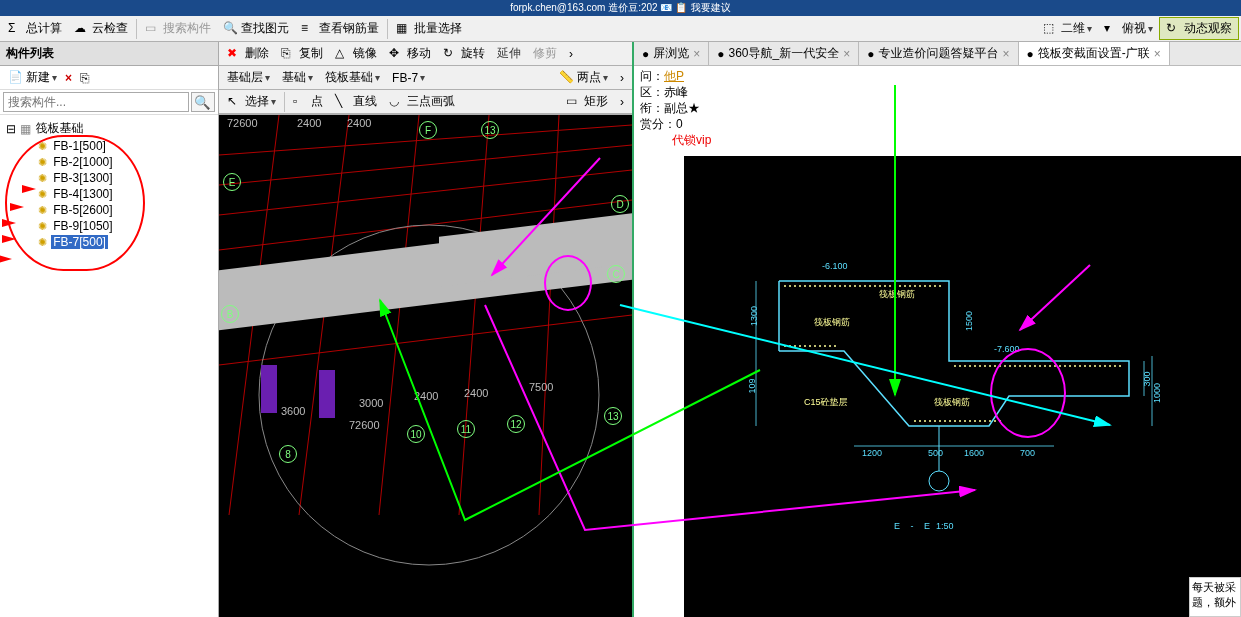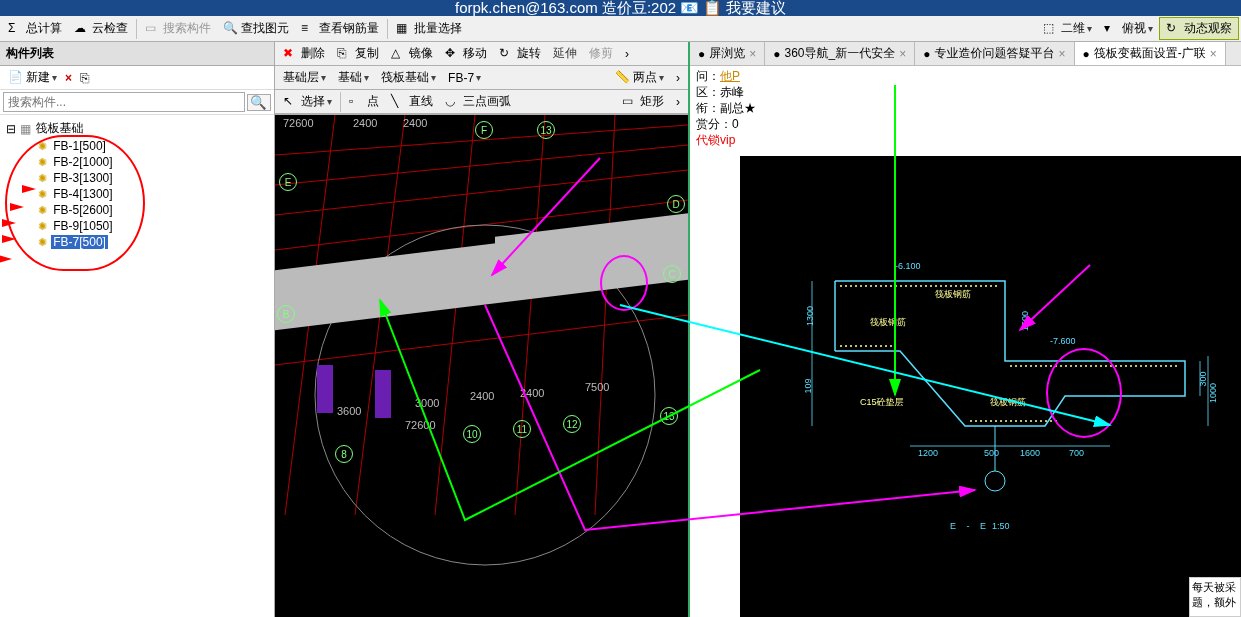--- a/index.html
+++ b/index.html
@@ -3,28 +3,28 @@
 <meta charset="utf-8">
 <style>
   * { box-sizing: border-box; margin: 0; padding: 0; }
   body { font-family: "Microsoft YaHei", SimSun, sans-serif; font-size: 12px; background: #fff; width: 1241px; height: 617px; overflow: hidden; position: relative; }
   .toolbar { display: flex; align-items: center; height: 26px; background: #f0f0f0; border-bottom: 1px solid #b0b0b0; padding: 0 2px; }
   .tb-btn { display: flex; align-items: center; padding: 2px 6px; cursor: pointer; white-space: nowrap; }
   .tb-sep { width: 1px; height: 20px; background: #c0c0c0; margin: 0 2px; }
   .ico { width: 16px; height: 16px; margin-right: 2px; display: inline-block; }
   .dd::after { content: "▾"; margin-left: 2px; font-size: 10px; color: #444; }
 
-  .title-strip { height: 16px; background: #1a4a8a; color: #fff; text-align: center; font-size: 15px; line-height: 16px; }
+  .title-strip { height: 16px; background: #1a4a8a; color: #fff; text-align: center; font-size: 10px; line-height: 16px; }
 
   .main { display: flex; height: 575px; }
-  .left-pane { width: 275px; border-right: 1px solid #aaa; background: #fff; display: flex; flex-direction: column; }
+  .left-pane { width: 219px; border-right: 1px solid #aaa; background: #fff; display: flex; flex-direction: column; }
   .panel-title { background: #e0e0e0; padding: 3px 6px; border-bottom: 1px solid #aaa; font-weight: bold; }
   .panel-bar { display:flex; align-items:center; padding:2px 4px; border-bottom:1px solid #ddd; }
   .panel-bar .tb-btn { padding:1px 4px; }
-  .search-row { display: flex; padding: 2px 3px; border-bottom: 1px solid #ddd; align-items: center; }
+  .search-row { display: flex; padding: 2px 3px; border-bottom: 1px solid #ddd; }
   .search-row input { flex: 1; border: 1px solid #aaa; height: 20px; padding: 0 4px; font-size:12px; }
   .search-row button { width: 24px; border: 1px solid #aaa; background: #f5f5f5; margin-left: 2px; cursor:pointer; }
   .tree { padding: 4px 6px; position: relative; }
   .tree-root { display: flex; align-items: center; padding: 1px 0; }
   .tree-item { display: flex; align-items: center; padding: 1px 0 1px 32px; }
   .tree-item .sun { color:#d0a000; margin-right:4px; font-size:11px; }
   .tree-item .lbl { padding:0 2px; }
   .tree-item.selected .lbl { background: #316ac5; color: #fff; }
   
   .ann-circle { position:absolute; left:5px; top:20px; width:140px; height:136px; border:2px solid red; border-radius:50%/60%; pointer-events:none; }
@@ -38,21 +38,21 @@
   .vp-label { position:absolute; color:#bbb; font-size:11px; }
   .axis-bubble { position:absolute; width:18px; height:18px; border:1px solid #7fff7f; border-radius:50%; color:#7fff7f; font-size:10px; display:flex; align-items:center; justify-content:center; }
 
   .right-pane { flex:1; display:flex; flex-direction:column; border-left:2px solid #3a6; }
   .browser-tabs { display:flex; background:#e8e8e8; height:24px; border-bottom:1px solid #bbb; }
   .btab { display:flex; align-items:center; padding:0 8px; border-right:1px solid #bbb; font-size:12px; cursor:pointer; max-width: 160px; white-space:nowrap; overflow:hidden; }
   .btab.active { background:#fff; }
   .btab .x { margin-left:4px; color:#888; }
   .rinfo { padding:2px 6px; font-size:12px; line-height:16px; }
   .rinfo .u { color:#c80; text-decoration:underline; }
-  .rinfo .vip { color:#e00; }
+  .rinfo .vip { color:#e00;margin-left:32px; }
   .drawing { flex:1; background:#000; margin:6px 0 0 50px; position:relative; }
   .d-text { position:absolute; color:#5cdfff; font-size:9px; }
   .mag-circle { position:absolute; width:76px; height:90px; border:2px solid #ff00ff; border-radius:50%; }
   .notice { position:absolute; right:0; bottom:0; width:52px; height:40px; background:#fff; border:1px solid #ccc; font-size:11px; padding:2px; box-shadow:-2px -2px 4px rgba(0,0,0,.2); }
 
   svg.overlay { position:absolute; left:0; top:0; pointer-events:none; }
 </style>
 </head>
 <body>
 
@@ -337,35 +337,35 @@
           <line x1="170" y1="290" x2="225" y2="290"></line>
             <line x1="225" y1="290" x2="260" y2="290"></line>
           <line x1="260" y1="290" x2="330" y2="290"></line>
             <line x1="330" y1="290" x2="370" y2="290"></line>
           <line x1="460" y1="205" x2="460" y2="240"></line>
             <line x1="468" y1="200" x2="468" y2="270"></line>
         </g>
         <circle cx="255" cy="325" r="10" stroke="#5cdfff" fill="none"></circle>
         <line x1="255" y1="270" x2="255" y2="315" stroke="#5cdfff"></line>
       </svg>
-      <div class="d-text" style="left:155px;top:105px">-6.100</div>
-      <div class="d-text" style="left:310px;top:180px">-7.600</div>
+      <div class="d-text" style="left:138px;top:105px">-6.100</div>
+      <div class="d-text" style="left:310px;top:188px">-7.600</div>
       <div class="d-text" style="left:195px;top:132px;color:#ff9">筏板钢筋</div>
       <div class="d-text" style="left:130px;top:160px;color:#ff9">筏板钢筋</div>
       <div class="d-text" style="left:250px;top:240px;color:#ff9">筏板钢筋</div>
       <div class="d-text" style="left:120px;top:240px;color:#ff9">C15砼垫层</div>
       <div class="d-text" style="left:60px;top:155px;transform:rotate(-90deg)">1300</div>
       <div class="d-text" style="left:60px;top:225px;transform:rotate(-90deg)">109</div>
       <div class="d-text" style="left:275px;top:160px;transform:rotate(-90deg)">1500</div>
       <div class="d-text" style="left:455px;top:218px;transform:rotate(-90deg)">300</div>
       <div class="d-text" style="left:463px;top:232px;transform:rotate(-90deg)">1000</div>
       <div class="d-text" style="left:178px;top:292px">1200</div>
       <div class="d-text" style="left:244px;top:292px">500</div>
       <div class="d-text" style="left:280px;top:292px">1600</div>
-      <div class="d-text" style="left:329px;top:292px">700</div>
+      <div class="d-text" style="left:336px;top:292px">700</div>
       <div class="d-text" style="left:210px;top:365px;letter-spacing:4px">E - E</div>
       <div class="d-text" style="left:252px;top:365px">1:50</div>
       <div class="mag-circle" style="left:306px;top:192px"></div>
     </div>
     <div class="notice">每天被采题，额外</div>
   </div>
 </div>
 
 <svg class="overlay" width="1241" height="617" style="z-index:50">
   <defs>

